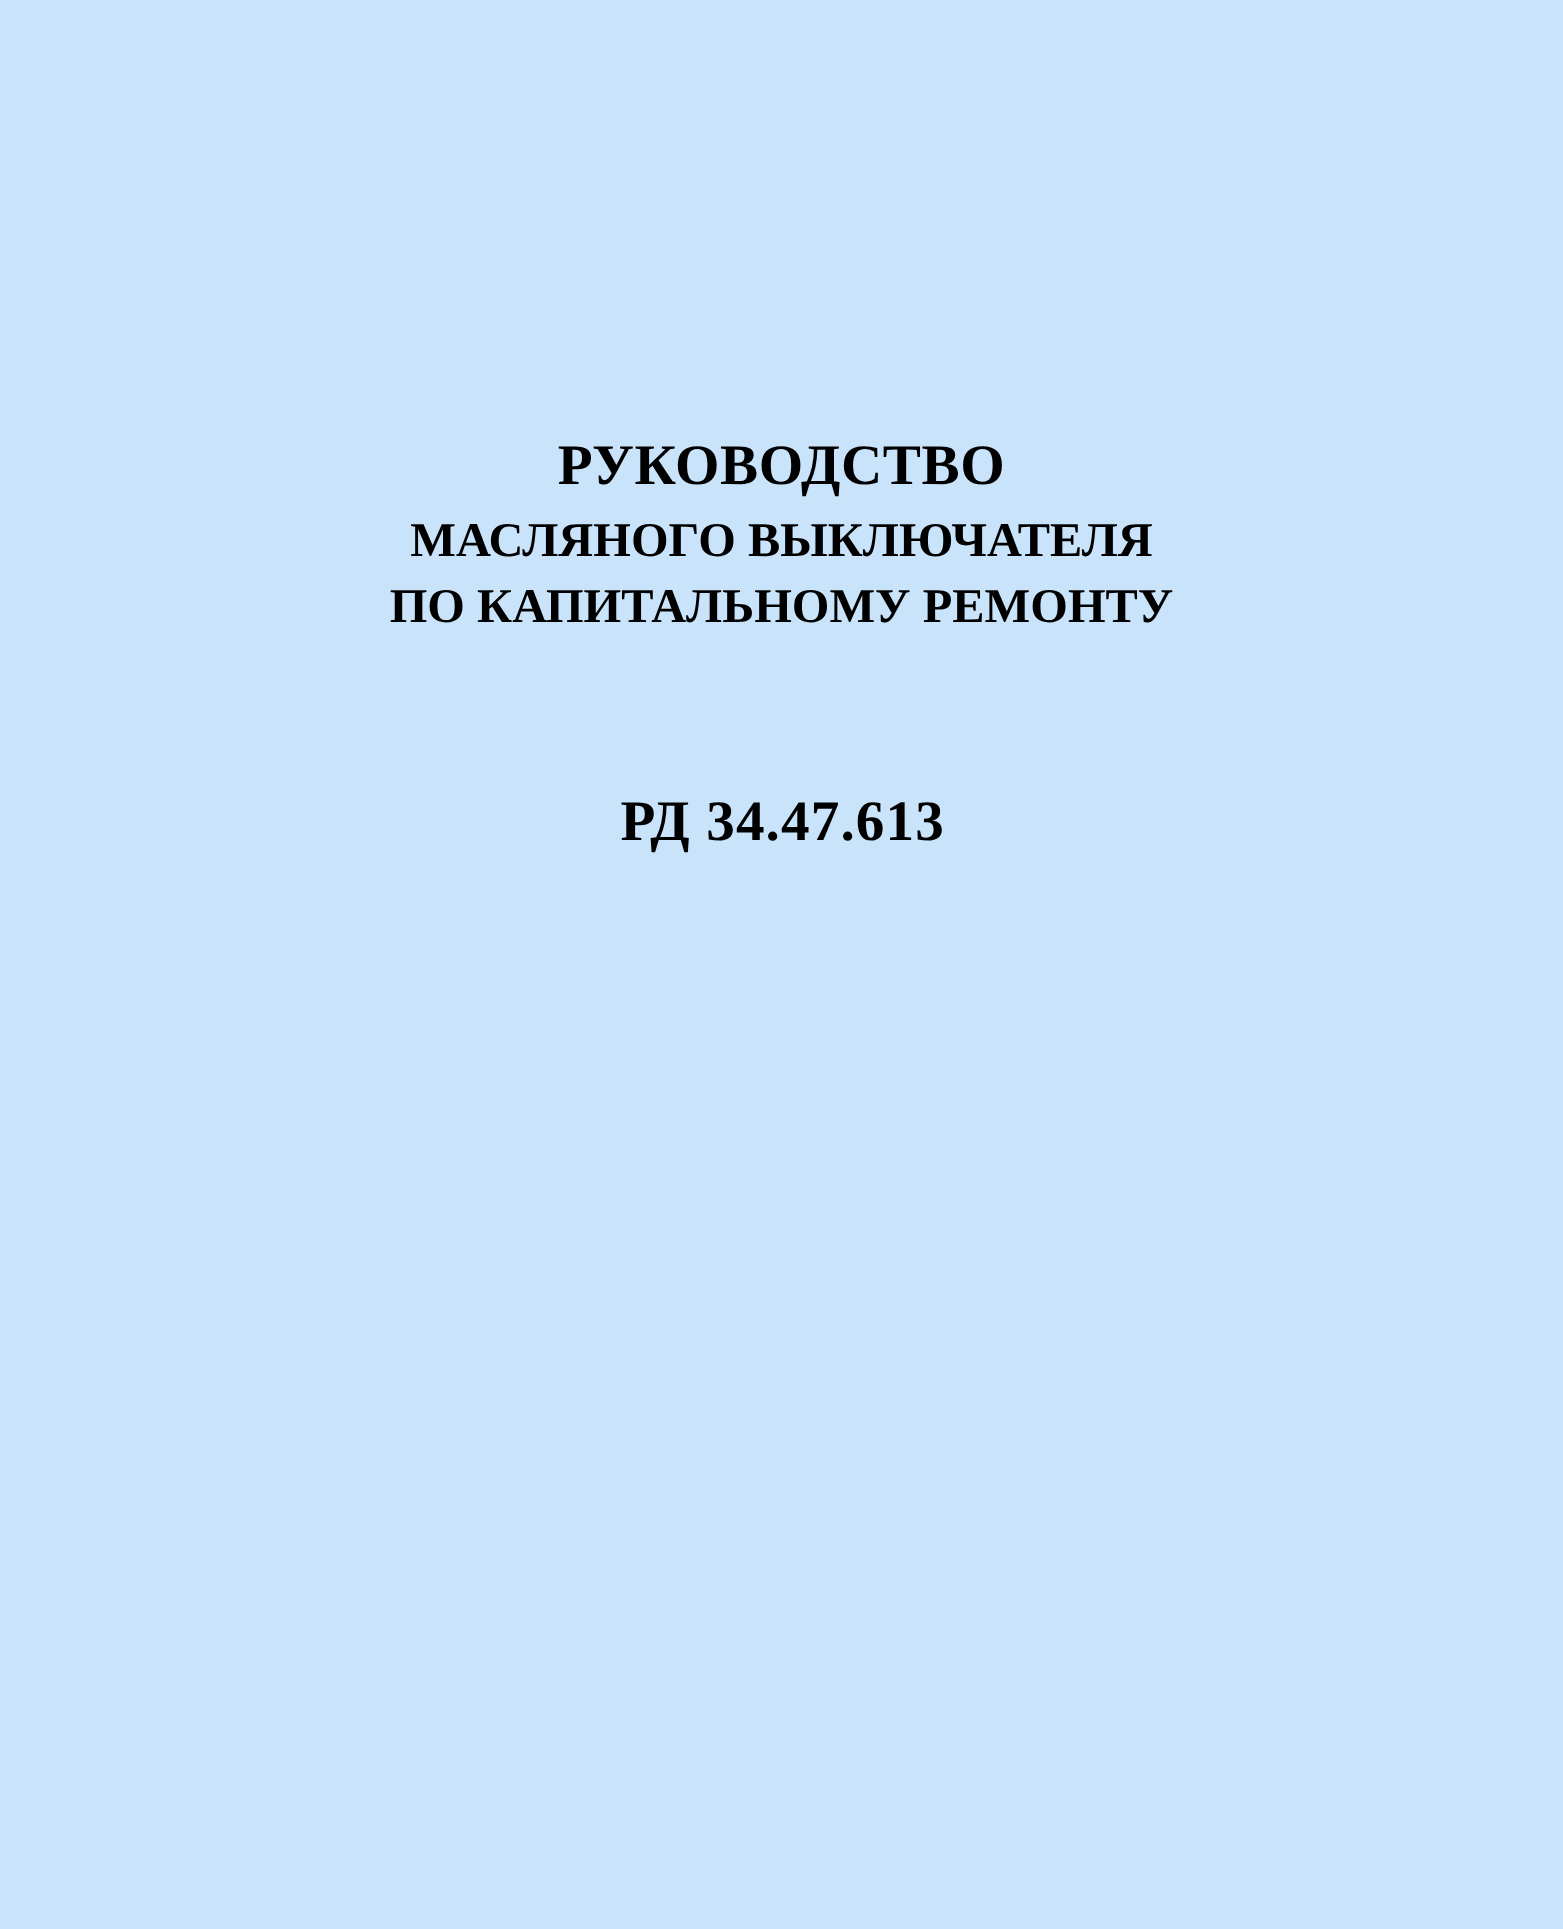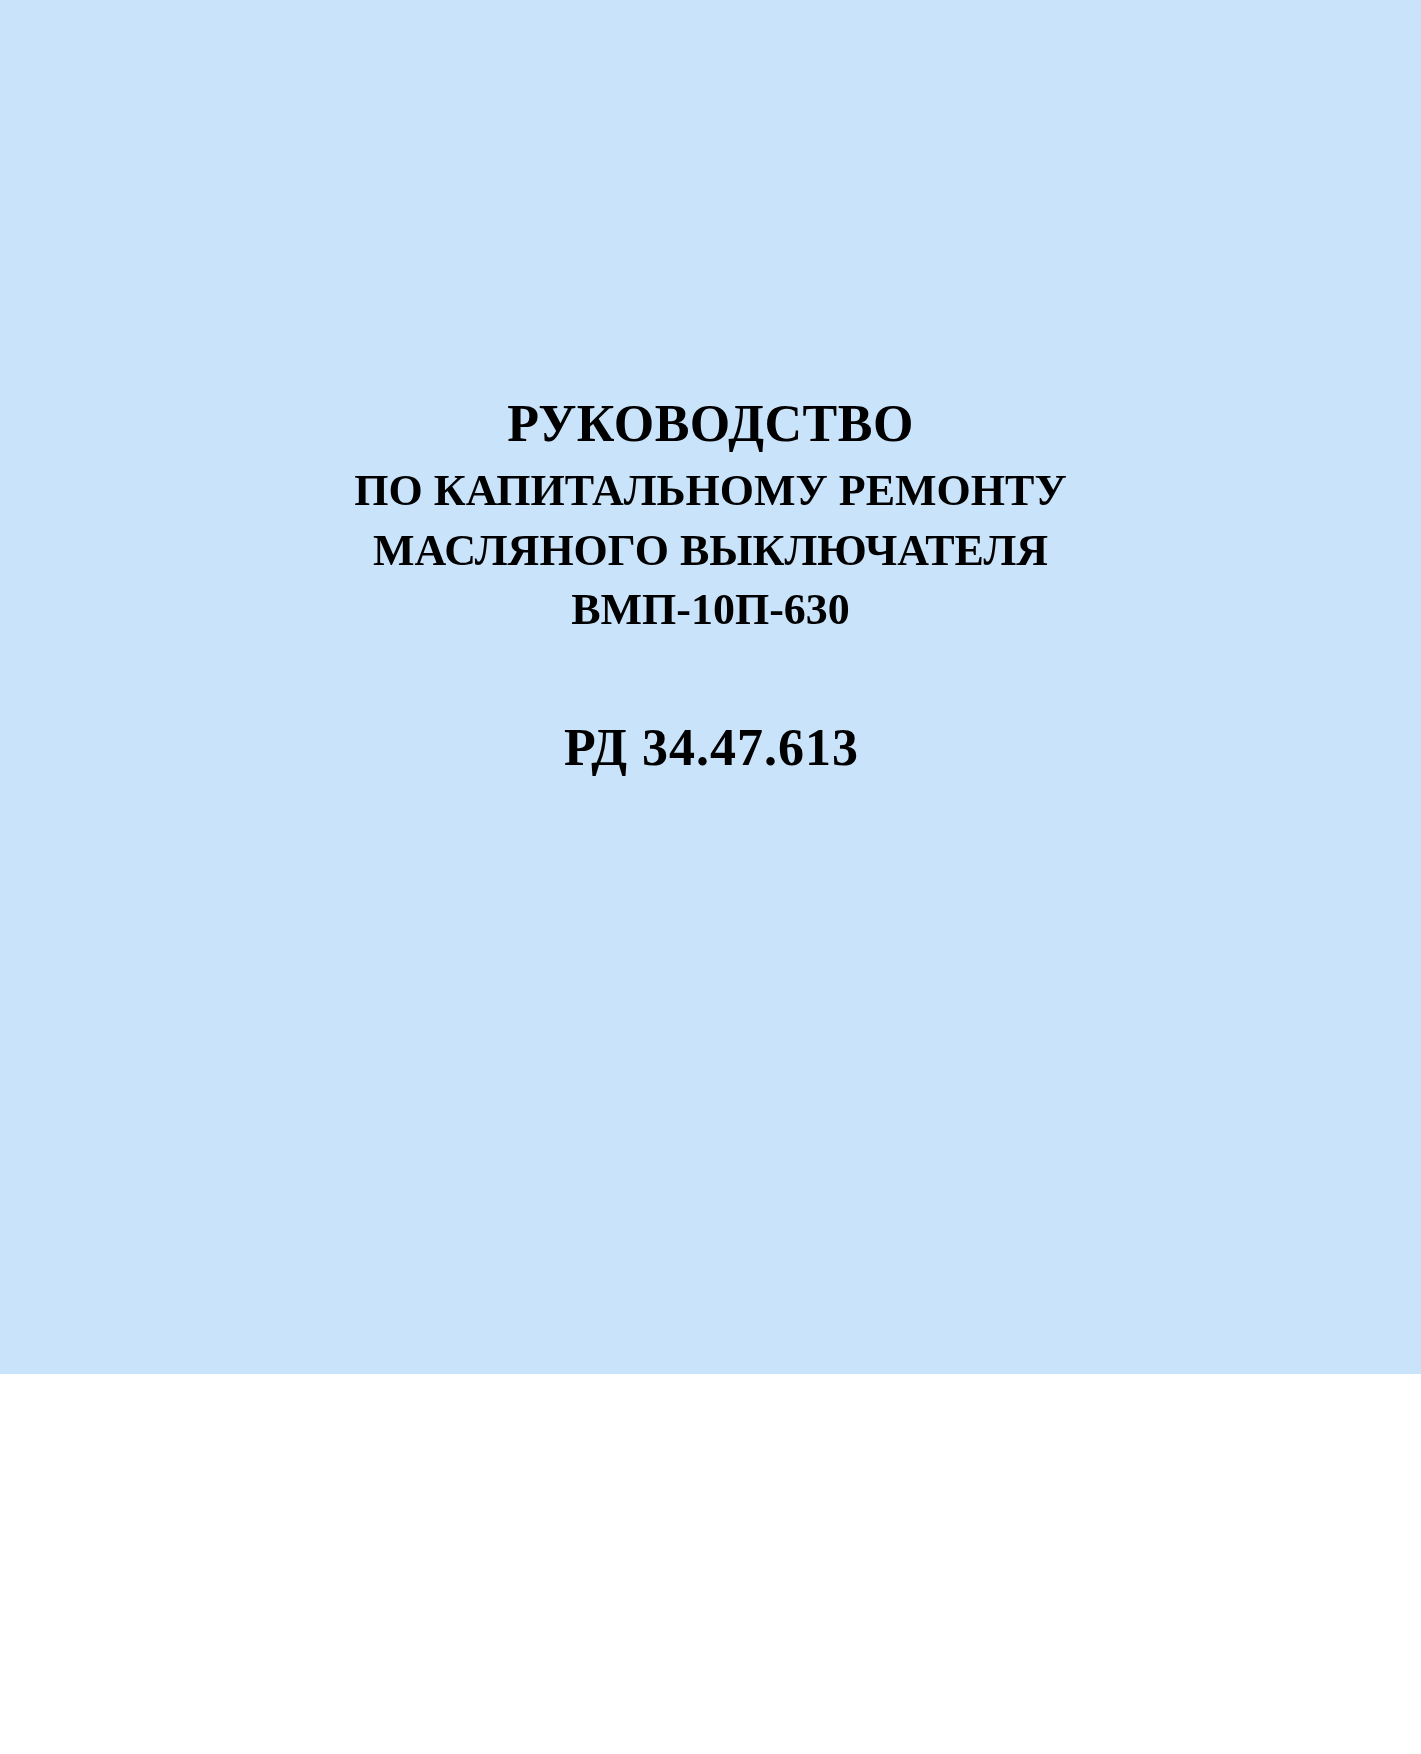--- a/index.html
+++ b/index.html
@@ -8,21 +8,21 @@
   }
   body {
     width: 1421px;
     height: 1754px;
     background: #ffffff;
     font-family: "Liberation Serif", serif;
   }
   .page {
     position: relative;
     width: 1421px;
-    height: 1374px;
+    height: 1754px;
     background: #c9e4fa;
     box-sizing: border-box;
     overflow: hidden;
   }
   .title-block {
     position: absolute;
     left: 0;
     right: 0;
     top: 395px;
     text-align: center;
@@ -58,21 +58,20 @@
   }
 </style>
 </head>
 <body>
 
 <div class="page">
 
   <div class="title-block">
     <h1 class="title-main">РУКОВОДСТВО</h1>
     <div class="title-sub">
+      <span class="line">МАСЛЯНОГО ВЫКЛЮЧАТЕЛЯ</span>
       <span class="line">ПО КАПИТАЛЬНОМУ РЕМОНТУ</span>
-      <span class="line">МАСЛЯНОГО ВЫКЛЮЧАТЕЛЯ</span>
-      <span class="line">ВМП-10П-630</span>
     </div>
   </div>
 
   <div class="doc-code">РД 34.47.613</div>
 
 </div>
 
 </body></html>

